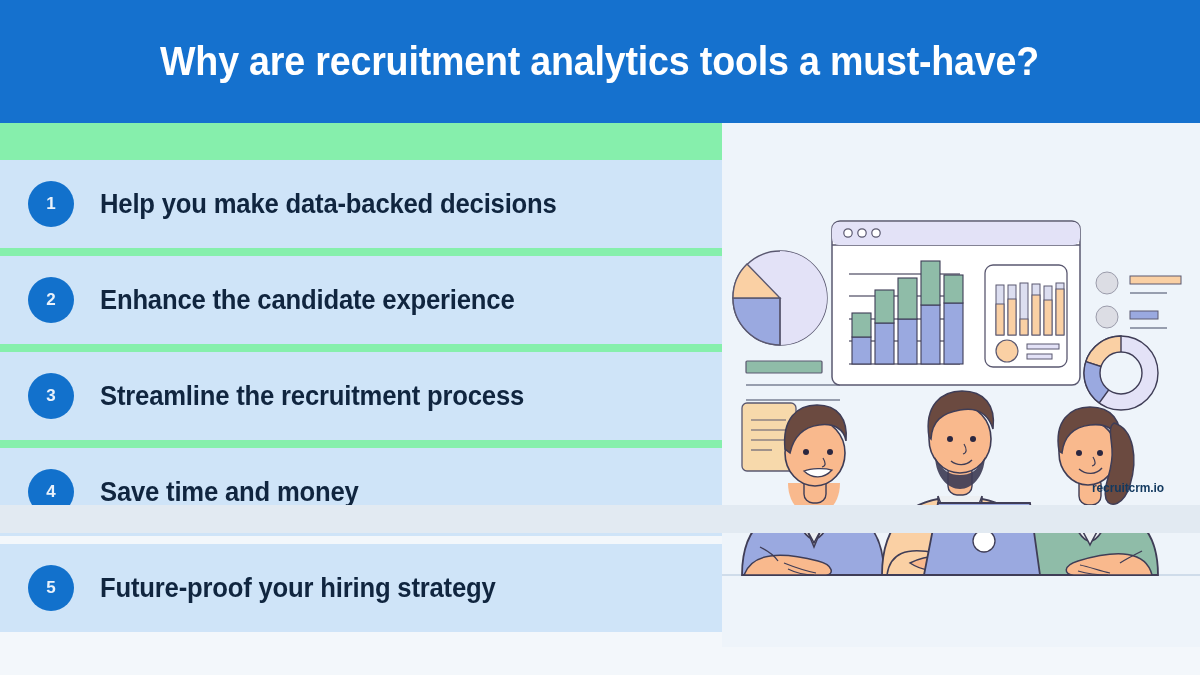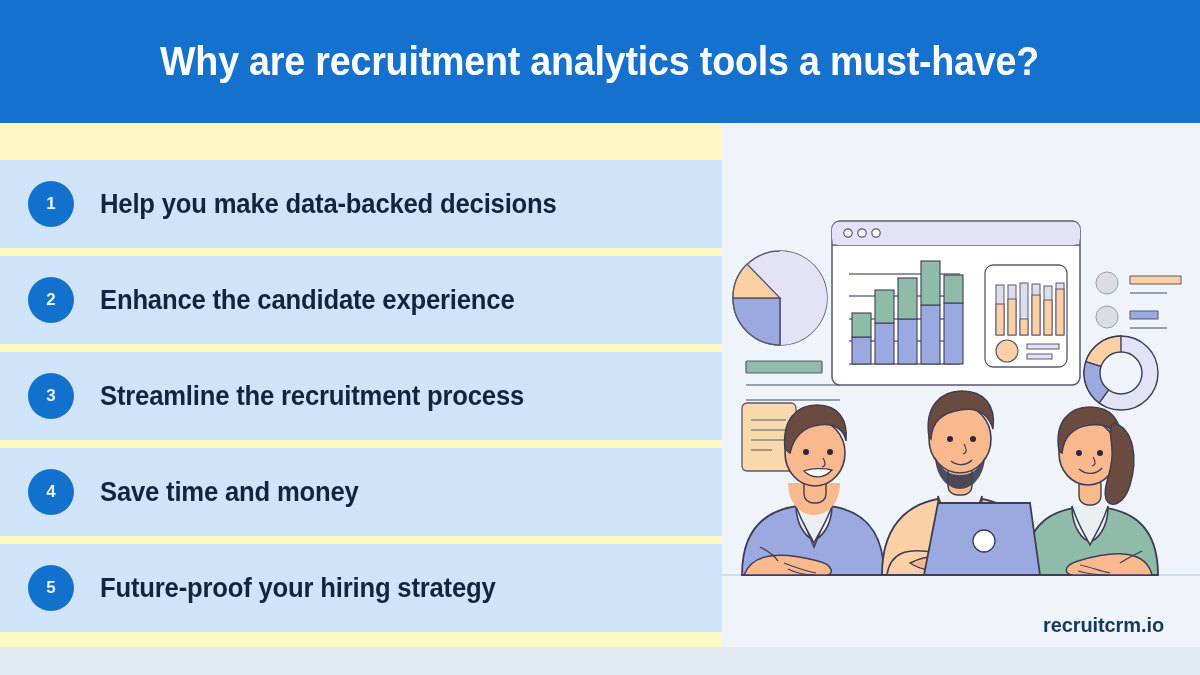--- a/index.html
+++ b/index.html
@@ -2,21 +2,21 @@
 <html><head>
 <meta charset="utf-8">
 <style>
   html,body{margin:0;padding:0;}
   body{
     width:1200px;height:675px;overflow:hidden;
     background:#f3f7fb;
     font-family:"Liberation Sans", sans-serif;
     -webkit-font-smoothing:antialiased;
   }
-  .poster{position:relative;width:1200px;height:675px;background:#fef9c3;}
+  .poster{position:relative;width:1200px;height:533px;background:#86efac;}
 
   
   .header{
     position:absolute;left:0;top:0;width:1200px;height:123px;
     background:#1571ce;display:flex;align-items:center;justify-content:center;
   }
   .header-title{
     color:#ffffff;font-size:40px;font-weight:bold;letter-spacing:-0.2px;
     transform:scaleX(.94);transform-origin:center;white-space:nowrap;
     font-family:"Liberation Sans", sans-serif;
@@ -45,21 +45,21 @@
     letter-spacing:-.2px;transform:scaleX(.95);transform-origin:left center;
     white-space:nowrap;font-family:"Liberation Sans", sans-serif;
   }
 
   
   .art{position:absolute;left:722px;top:123px;width:478px;height:524px;overflow:hidden;}
   .art svg{display:block;}
 
   .brand{
     position:absolute;right:36px;bottom:38px;
-    color:#12395f;font-size:20px;font-weight:bold;letter-spacing:-.1px;
+    color:#12395f;font-size:12px;font-weight:bold;letter-spacing:-.1px;
     font-family:"Liberation Sans", sans-serif;
   }
 </style>
 </head>
 <body>
 
 <div class="poster">
 
   <div class="header">
     <div class="header-title">Why are recruitment analytics tools a must-have?</div>

